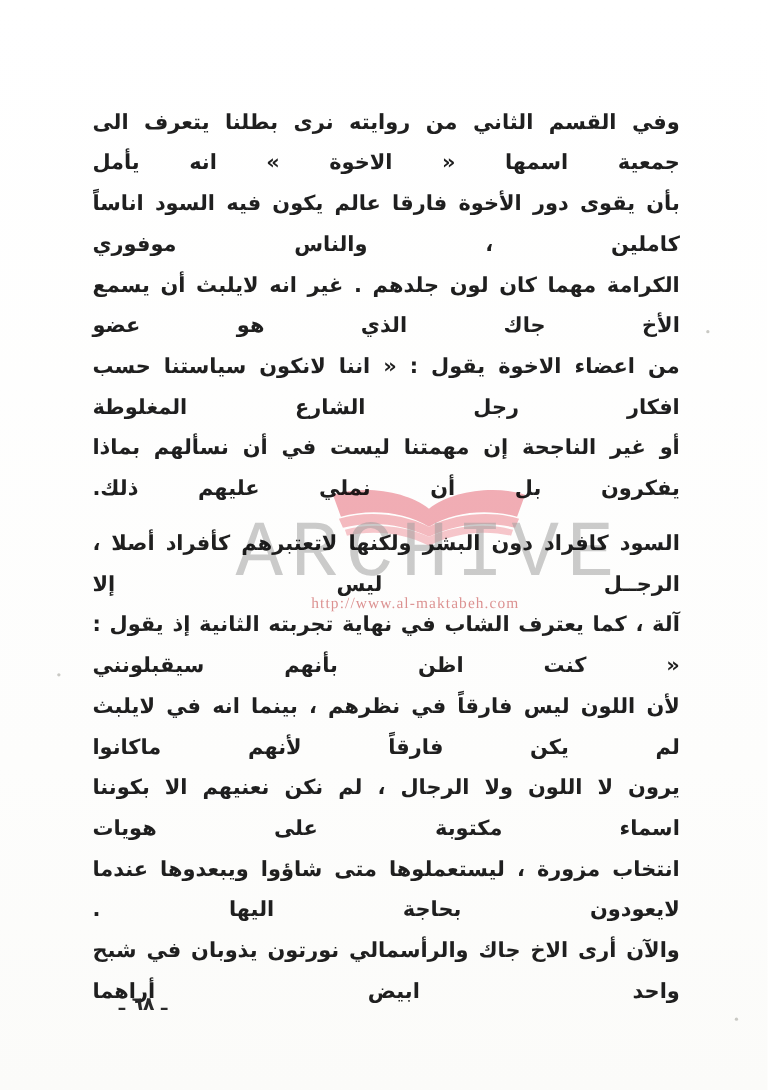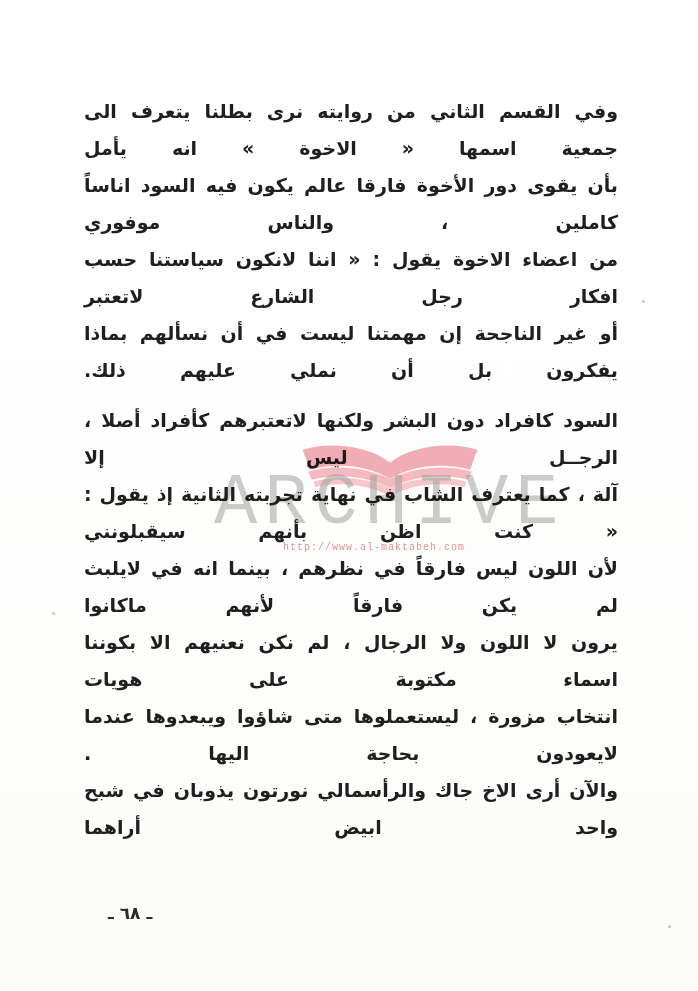--- a/index.html
+++ b/index.html
@@ -70,22 +70,22 @@
     line-height: 66px;
     letter-spacing: 7px;
     color: #9e9e9e;
     opacity: 0.52;
     white-space: nowrap;
   }
   .wm-url {
     position: absolute;
     left: 283px;
     top: 542px;
-    font-family: Liberation Mono, monospace;
-    font-size: 10px;
+    font-family: Liberation Serif, serif;
+    font-size: 14px;
     letter-spacing: 1px;
     color: #c23a3a;
     opacity: 0.55;
     filter: blur(0.4px);
     white-space: nowrap;
   }
   
   .speck {
     position: absolute;
     width: 3px; height: 3px;
@@ -101,21 +101,22 @@
 
   <div class="speck" style="left:668px; top:925px;"></div>
   <div class="speck" style="left:642px; top:300px;"></div>
   <div class="speck" style="left:52px;  top:612px;"></div>
 
   <div class="textblock">
 
     <div class="para">
       <div class="line">وفي القسم الثاني من روايته نرى بطلنا يتعرف الى جمعية اسمها « الاخوة » انه يأمل</div>
       <div class="line">بأن يقوى دور الأخوة فارقا عالم يكون فيه السود اناساً كاملين ، والناس موفوري</div>
-      <div class="line">من اعضاء الاخوة يقول : « اننا لانكون سياستنا حسب افكار رجل الشارع لاتعتبر</div>
+      <div class="line">الكرامة مهما كان لون جلدهم . غير انه لايلبث أن يسمع الأخ جاك الذي هو عضو</div>
+      <div class="line">من اعضاء الاخوة يقول : « اننا لانكون سياستنا حسب افكار رجل الشارع المغلوطة</div>
       <div class="line">أو غير الناجحة إن مهمتنا ليست في أن نسألهم بماذا يفكرون بل أن نملي عليهم ذلك.</div>
     </div>
 
     <div class="para">
       <div class="line">السود كافراد دون البشر ولكنها لاتعتبرهم كأفراد أصلا ، الرجــل ليس إلا</div>
       <div class="line">آلة ، كما يعترف الشاب في نهاية تجربته الثانية إذ يقول : « كنت اظن بأنهم سيقبلونني</div>
       <div class="line">لأن اللون ليس فارقاً في نظرهم ، بينما انه في لايلبث لم يكن فارقاً لأنهم ماكانوا</div>
       <div class="line">يرون لا اللون ولا الرجال ، لم نكن نعنيهم الا بكوننا اسماء مكتوبة على هويات</div>
       <div class="line">انتخاب مزورة ، ليستعملوها متى شاؤوا ويبعدوها عندما لايعودون بحاجة اليها .</div>
       <div class="line">والآن أرى الاخ جاك والرأسمالي نورتون يذوبان في شبح واحد ابيض أراهما</div>

